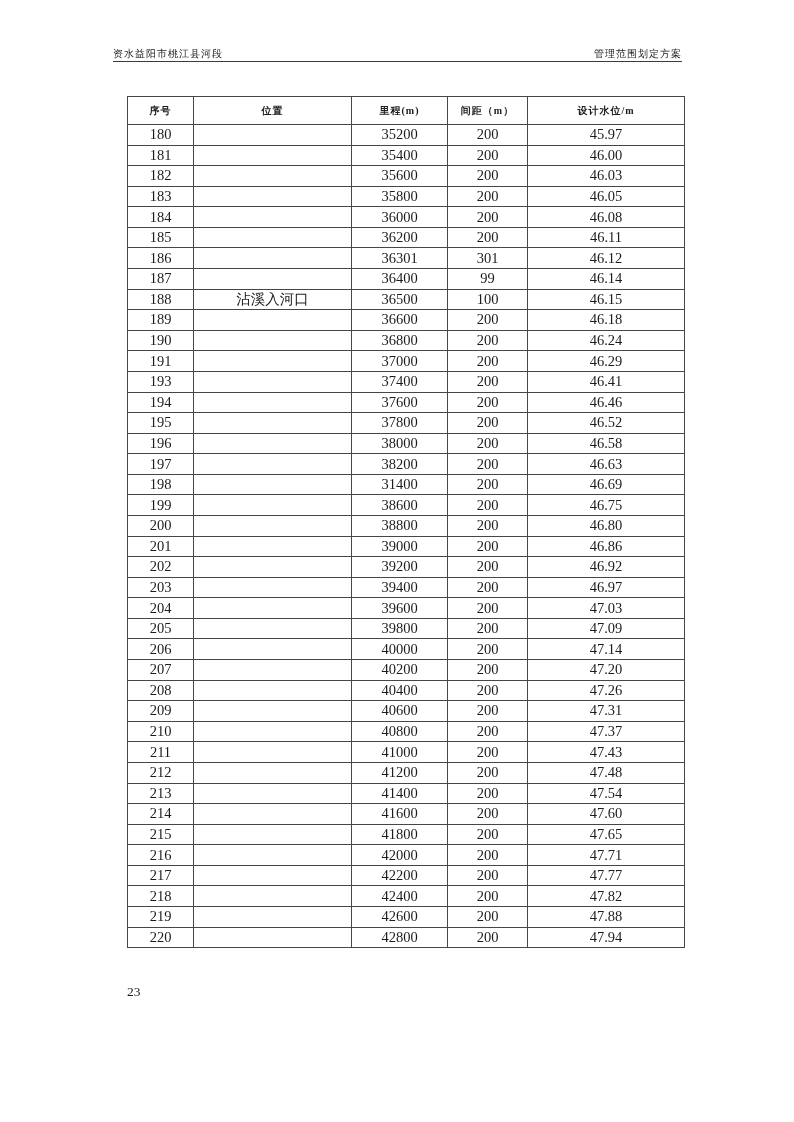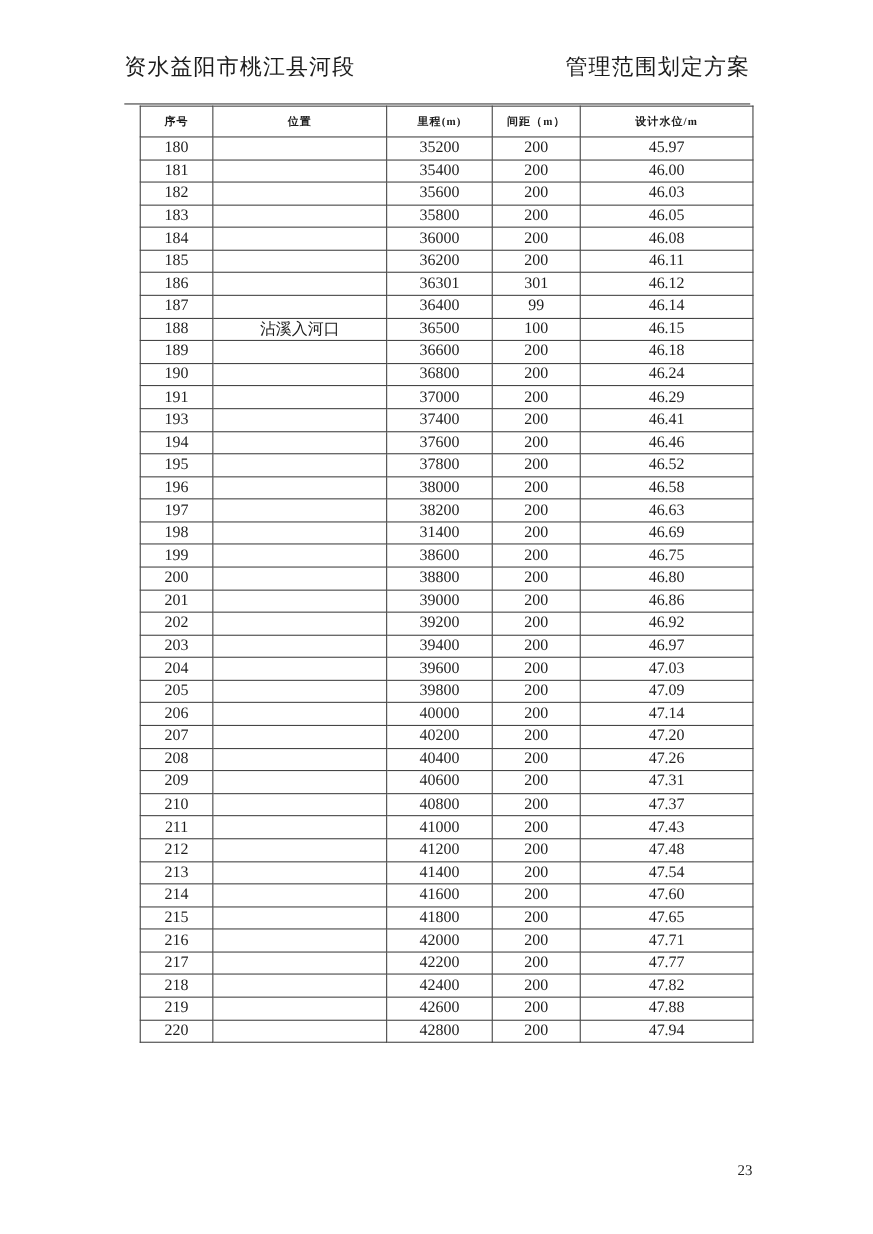--- a/index.html
+++ b/index.html
@@ -16,23 +16,23 @@
     background: #ffffff;
     overflow: hidden;
   }
   .running-header {
     position: absolute;
     left: 113px; top: 47px;
     width: 569px;
     display: flex;
     justify-content: space-between;
     align-items: flex-end;
-    font-size: 20px;
+    font-size: 10px;
     letter-spacing: 1px;
-    padding-bottom: 20px;
+    padding-bottom: 0;
     border-bottom: 1px solid #3c3c3c;
   }
   table.data-table {
     position: absolute;
     left: 127px; top: 96px;
     width: 557px;
     border-collapse: collapse;
     table-layout: fixed;
     font-size: 14.5px;
     border: 1.5px solid #3c3c3c;
@@ -55,23 +55,23 @@
     height: 20.58px;
     font-size: 14.5px;
   }
   .col-serial   { width: 66px;  }
   .col-location { width: 158px; }
   .col-mileage  { width: 96px;  }
   .col-spacing  { width: 80px;  }
   .col-level    { width: 157px; }
   .page-footer {
     position: absolute;
-    left: 127px; top: 1056px;
+    left: 127px; top: 984px;
     width: 557px;
-    text-align: right;
+    text-align: left;
     font-size: 13.5px;
   }
 </style>
 </head>
 <body>
 
 <div class="page">
 
   <div class="running-header">
     <span>资水益阳市桃江县河段</span>

